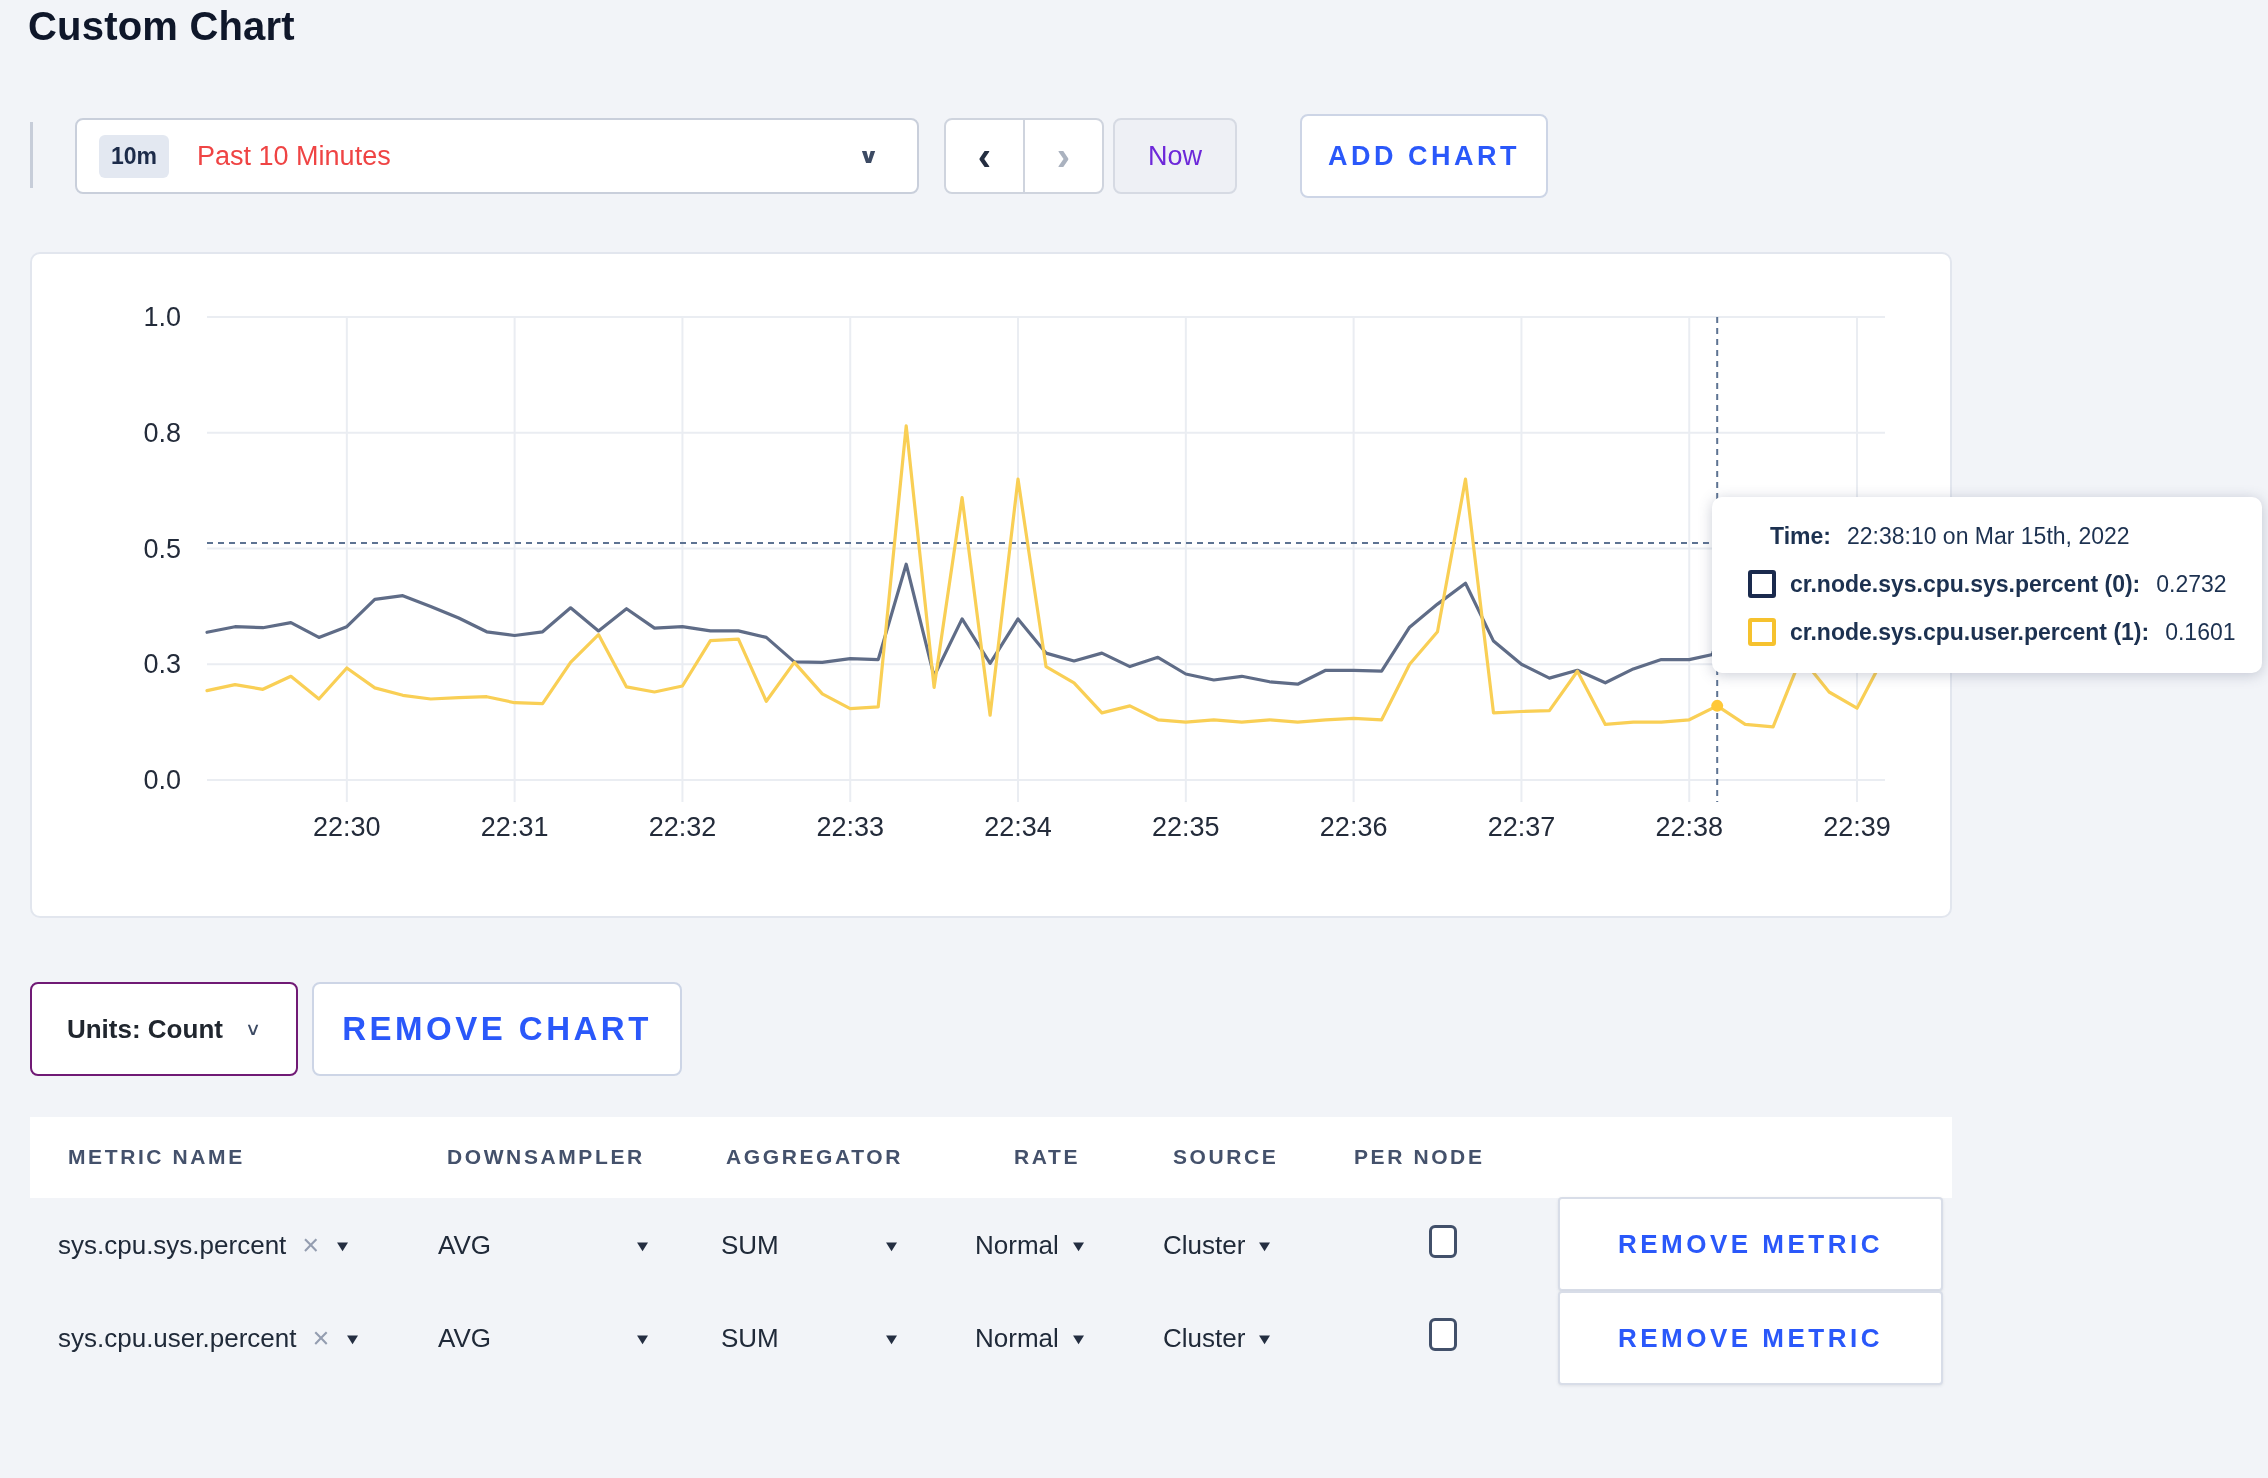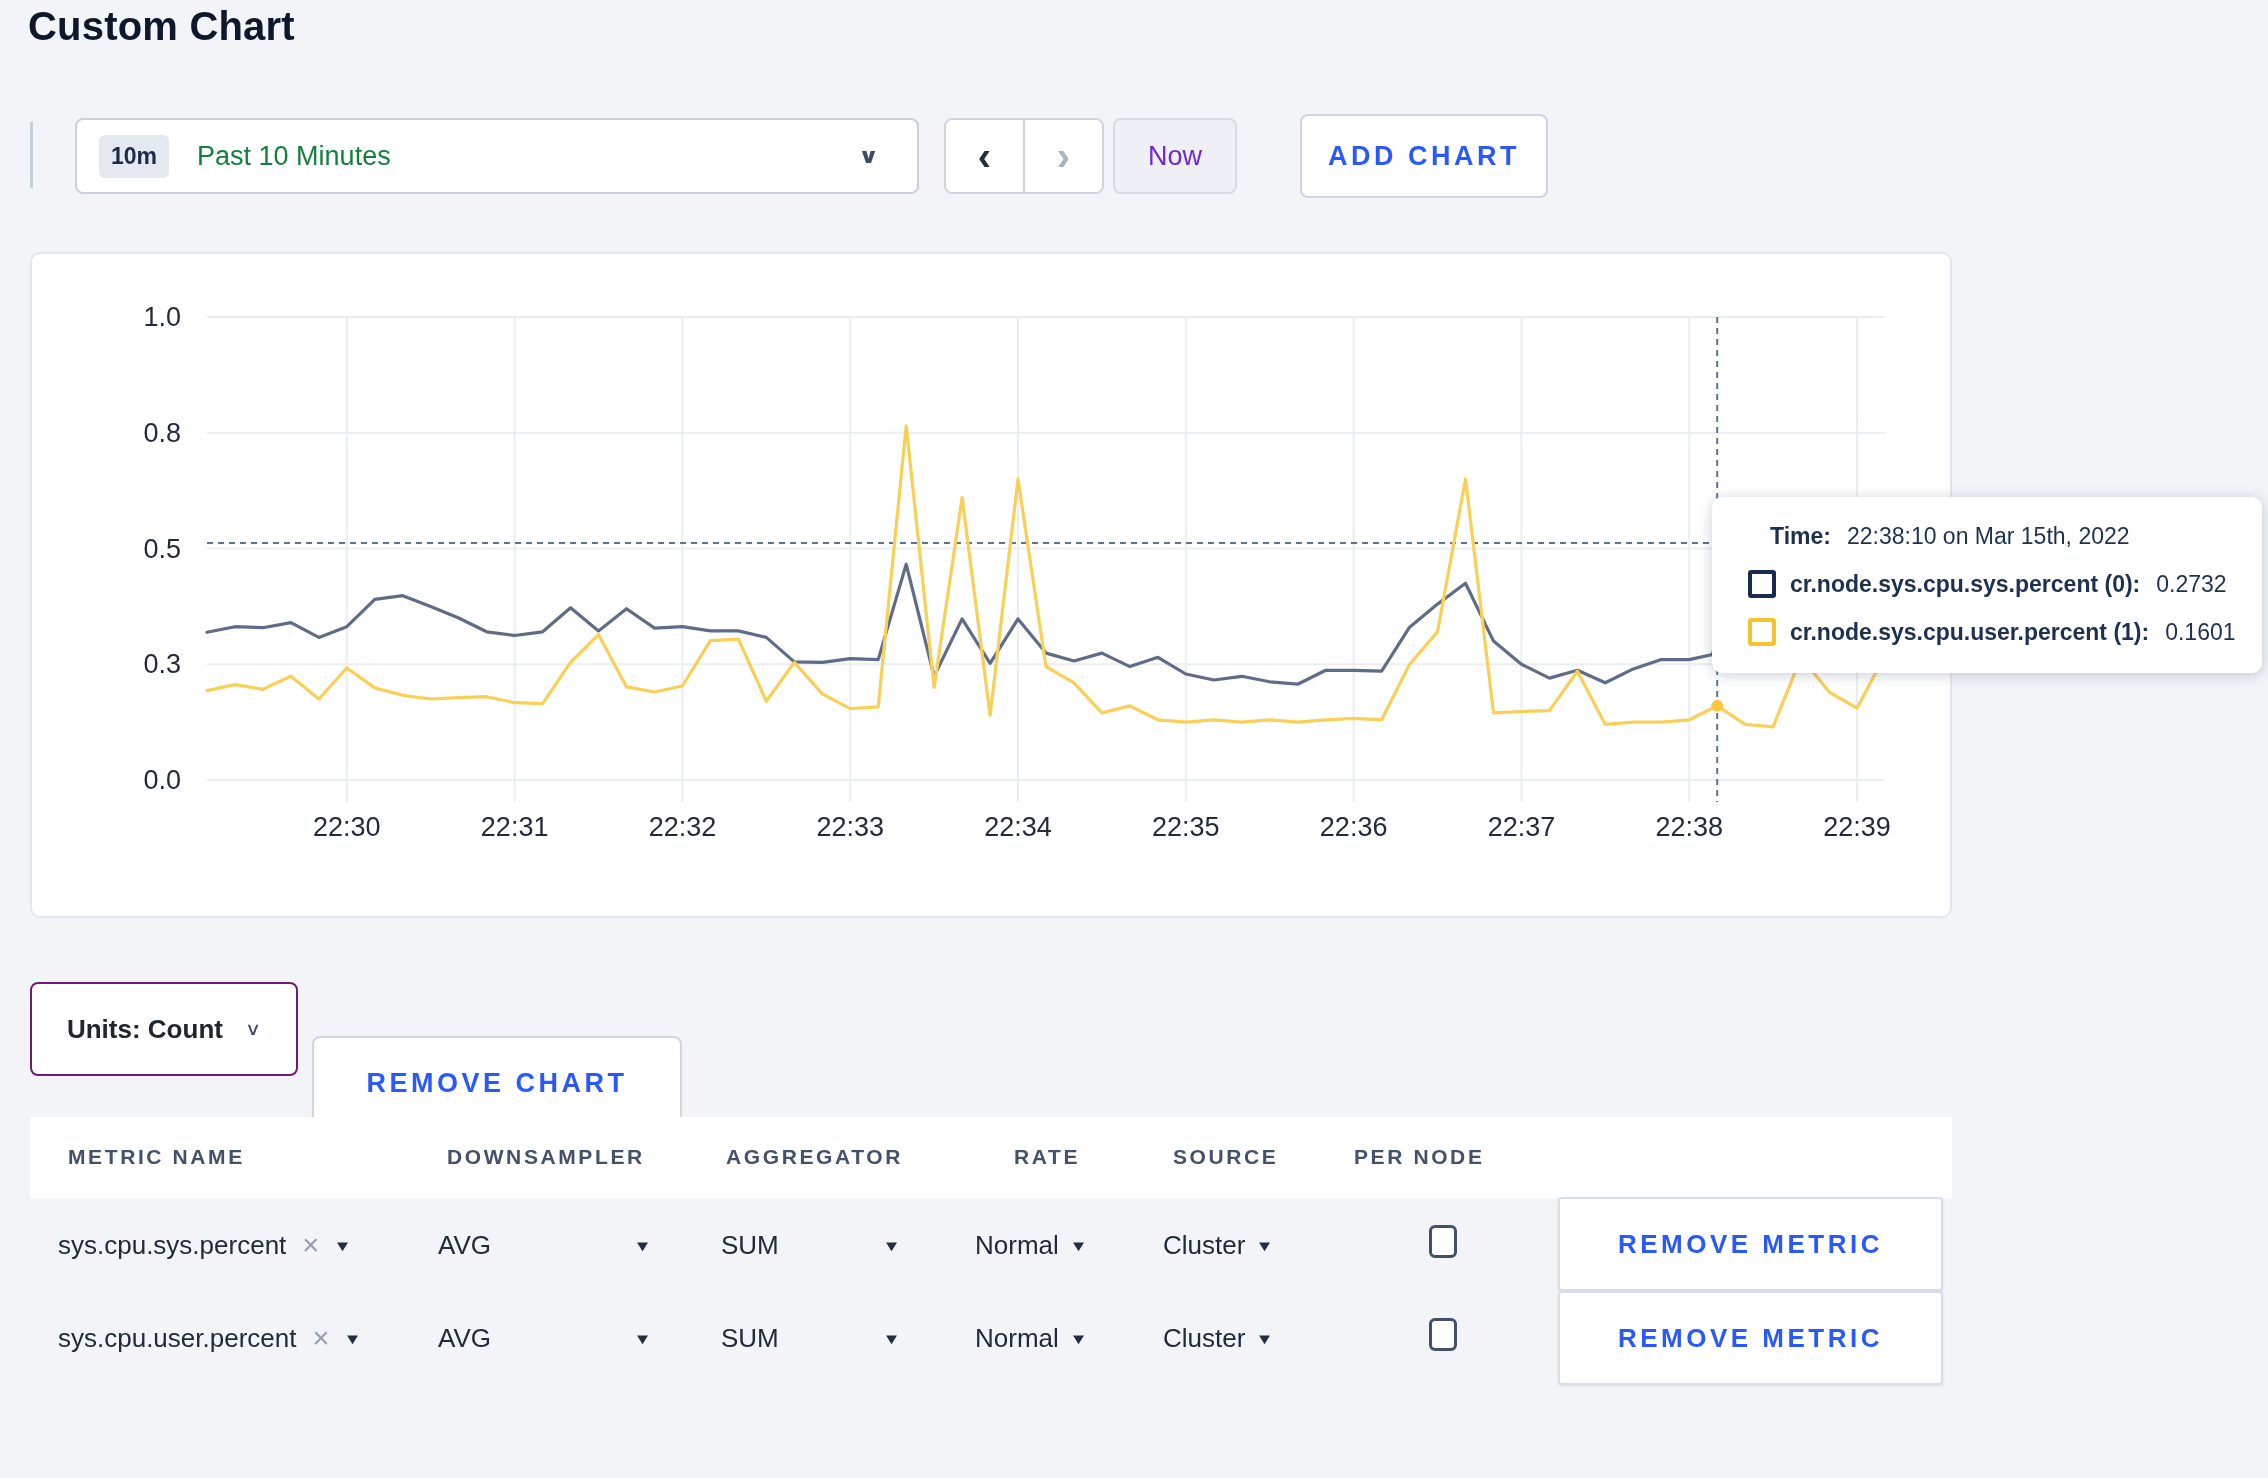--- a/index.html
+++ b/index.html
@@ -8,21 +8,21 @@
 
   
   .title{position:absolute;left:28px;top:4px;font-size:40px;font-weight:600;color:#0f172a;letter-spacing:.2px;}
 
   
   .toolbar-divider{position:absolute;left:30px;top:122px;width:3px;height:66px;background:#c7cdd9;}
   .time-select{position:absolute;left:75px;top:118px;width:840px;height:72px;background:#fff;
                border:2px solid #c9cfdb;border-radius:8px;display:flex;align-items:center;cursor:pointer;}
   .time-badge{margin-left:22px;background:#e3e8f1;color:#1c2b49;font-weight:700;font-size:23px;
               padding:8px 12px;border-radius:6px;}
-  .time-label{margin-left:28px;font-size:27px;color:#15803d;font-weight:500;}
+  .time-label{margin-left:28px;font-size:27px;color:#ef4444;font-weight:500;}
   .time-chevron{position:absolute;right:38px;font-size:26px;color:#3c4a63;font-weight:700;transform:scaleY(.8);}
   .range-arrows{position:absolute;left:944px;top:118px;width:156px;height:72px;background:#fff;
                 border:2px solid #cfd4de;border-radius:8px;display:flex;}
   .arrow-cell{flex:1;display:flex;align-items:center;justify-content:center;font-size:40px;font-weight:700;cursor:pointer;}
   .arrow-prev{border-right:2px solid #cfd4de;color:#242e41;}
   .arrow-next{color:#aab2bf;}
   .now-button{position:absolute;left:1113px;top:118px;width:120px;height:72px;background:#eef0f5;
               border:2px solid #d6dae3;border-radius:8px;display:flex;align-items:center;justify-content:center;
               font-size:27px;color:#6d28d9;cursor:pointer;}
   .btn-outline{background:#fff;border:2px solid #cdd5e6;border-radius:8px;display:flex;align-items:center;
@@ -48,21 +48,21 @@
   .swatch-sys{border:4px solid #1a2a4d;}
   .swatch-user{border:4px solid #f6c22e;}
   .tt-series{margin-top:20px;}
 
   
   .units-select{position:absolute;left:30px;top:982px;width:264px;height:90px;background:#fff;
                 border:2px solid #701a75;border-radius:8px;display:flex;align-items:center;justify-content:center;
                 gap:22px;cursor:pointer;}
   .units-label{font-size:26px;font-weight:700;color:#20262e;}
   .units-chevron{font-size:22px;color:#3c4a63;transform:scaleY(.8);}
-  .remove-chart{position:absolute;left:312px;top:1036px;width:366px;height:90px;font-size:27px;}
+  .remove-chart{position:absolute;left:312px;top:982px;width:366px;height:90px;font-size:33px;}
 
   
   .table-header{position:absolute;left:30px;top:1117px;width:1922px;height:81px;background:#fff;}
   .th{position:absolute;top:28px;font-size:21px;font-weight:700;letter-spacing:2.6px;color:#44516b;}
   .th-metric{left:38px;}.th-down{left:417px;}.th-agg{left:696px;}.th-rate{left:984px;}
   .th-source{left:1143px;}.th-pernode{left:1324px;}
 
   .cell{position:absolute;display:flex;align-items:center;font-size:26px;color:#202a39;}
   .r1{top:1214px;height:62px;}
   .r2{top:1307px;height:62px;}

